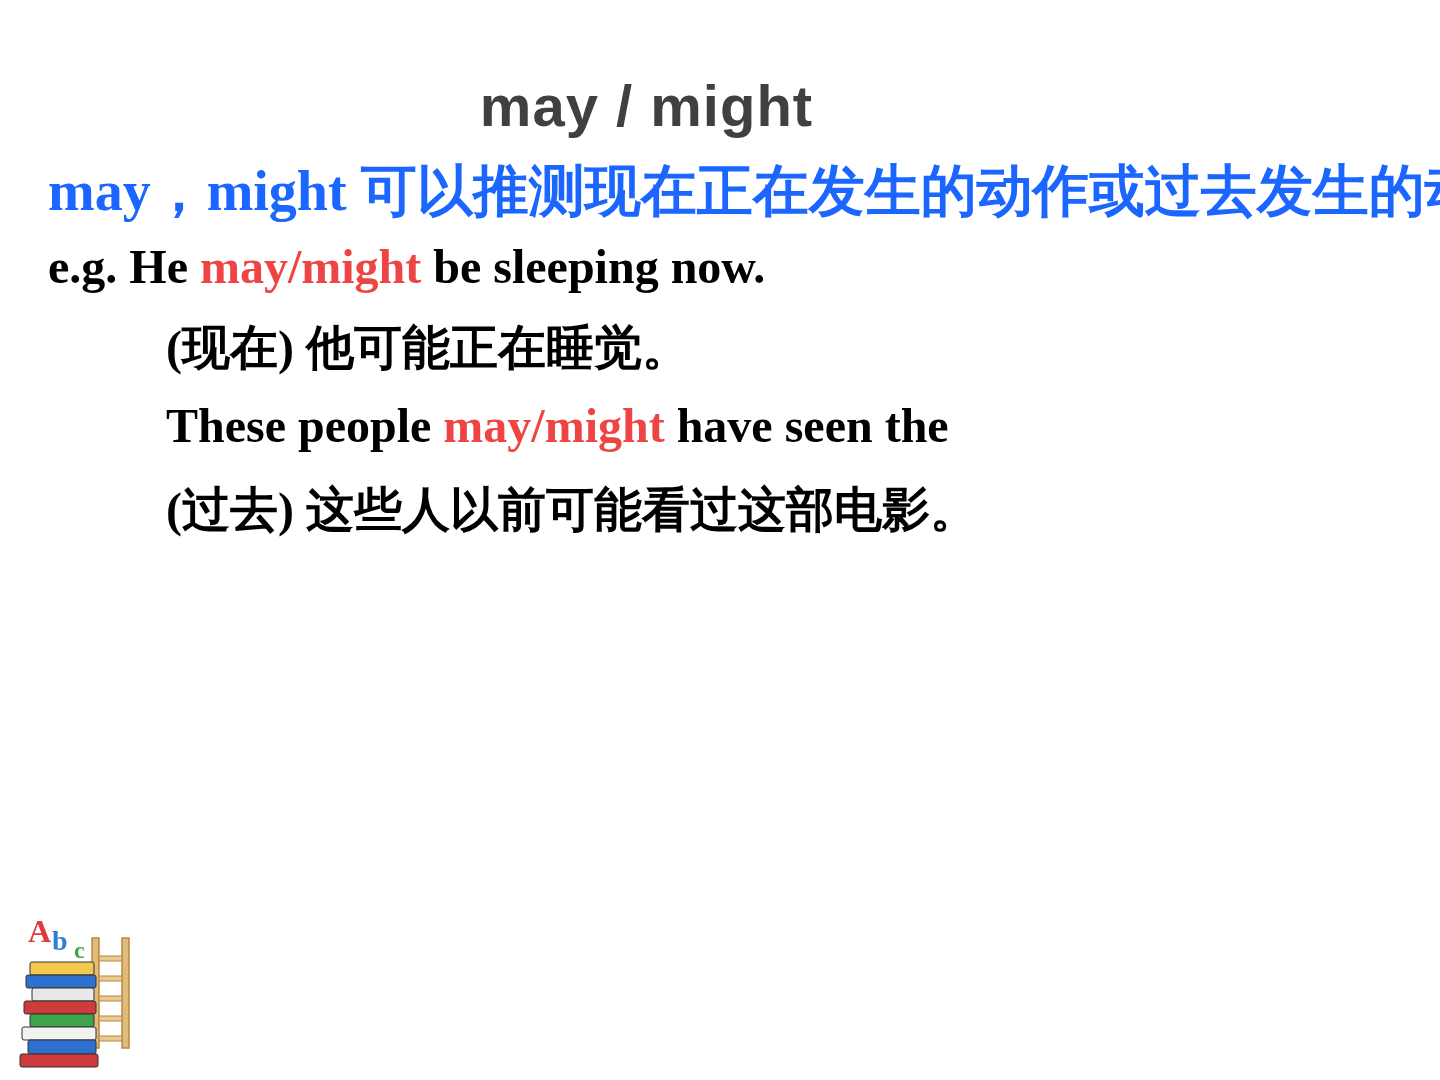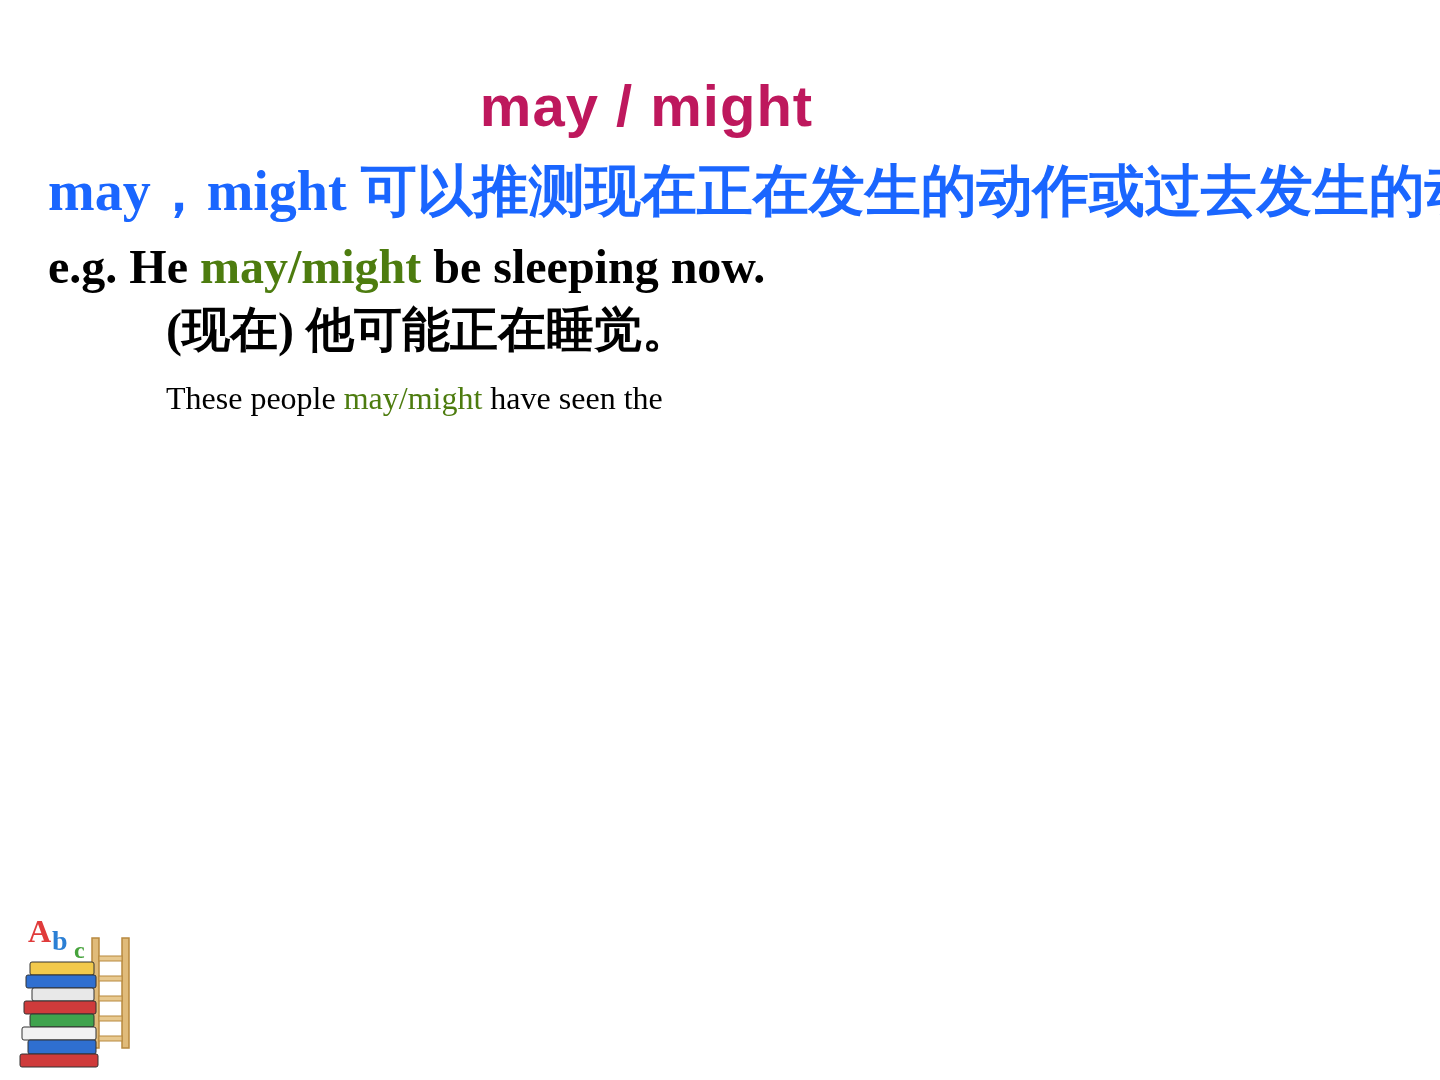--- a/index.html
+++ b/index.html
@@ -21,21 +21,21 @@
   }
   .title {
     position: absolute;
     top: 72px;
     left: 0;
     width: 1293px;
     text-align: center;
     font-family: "Liberation Sans", sans-serif;
     font-weight: bold;
     font-size: 58px;
-    color: #be185d;
+    color: #404040;
     letter-spacing: 1px;
   }
   .body-block {
     position: absolute;
     top: 158px;
     left: 48px;
     width: 1360px;
   }
   .line {
     font-weight: bold;
@@ -51,39 +51,39 @@
   }
   .cn-blue .en {
     font-family: "Liberation Serif", serif;
     font-weight: bold;
     text-align: center;
   }
   .eg-line {
     font-size: 48px;
     margin-top: 16px;
   }
-  .blue { color: #4d7c0f; }
+  .blue { color: #ef4444; }
   .indent {
     padding-left: 118px;
   }
   .cn-black {
     font-size: 48px;
     font-family: "Liberation Serif", serif;
     font-weight: bold;
     color: #000;
     line-height: 1.25;
   }
   .en-line {
-    font-size: 32px;
+    font-size: 48px;
     font-family: "Liberation Serif", serif;
-    font-weight: normal;
+    font-weight: bold;
     color: #000;
     line-height: 1.25;
   }
-  .gap-s { margin-top: 6px; }
+  .gap-s { margin-top: 24px; }
   .gap-m { margin-top: 18px; }
 
   
   .books {
     position: absolute;
     left: 14px;
     bottom: 10px;
     width: 140px;
     height: 160px;
   }
@@ -106,20 +106,21 @@
       <span>He </span><span class="blue">may/might</span><span> be sleeping now.</span>
     </div>
 
     <div class="cn-black indent gap-s">(现在) 他可能正在睡觉。</div>
 
     <div class="en-line indent gap-m">
       <span>These people </span><span class="blue">may/might</span><span> have seen the</span>
     </div>
 
 
+    <div class="cn-black indent gap-s">(过去) 这些人以前可能看过这部电影。</div>
 
 
 
   </div>
 
   <svg class="books" viewBox="0 0 140 160">
 
     <g>
       <rect x="78" y="28" width="7" height="110" fill="#e0bb7a" stroke="#b8893f" stroke-width="1.5"></rect>
       <rect x="108" y="28" width="7" height="110" fill="#e0bb7a" stroke="#b8893f" stroke-width="1.5"></rect>

